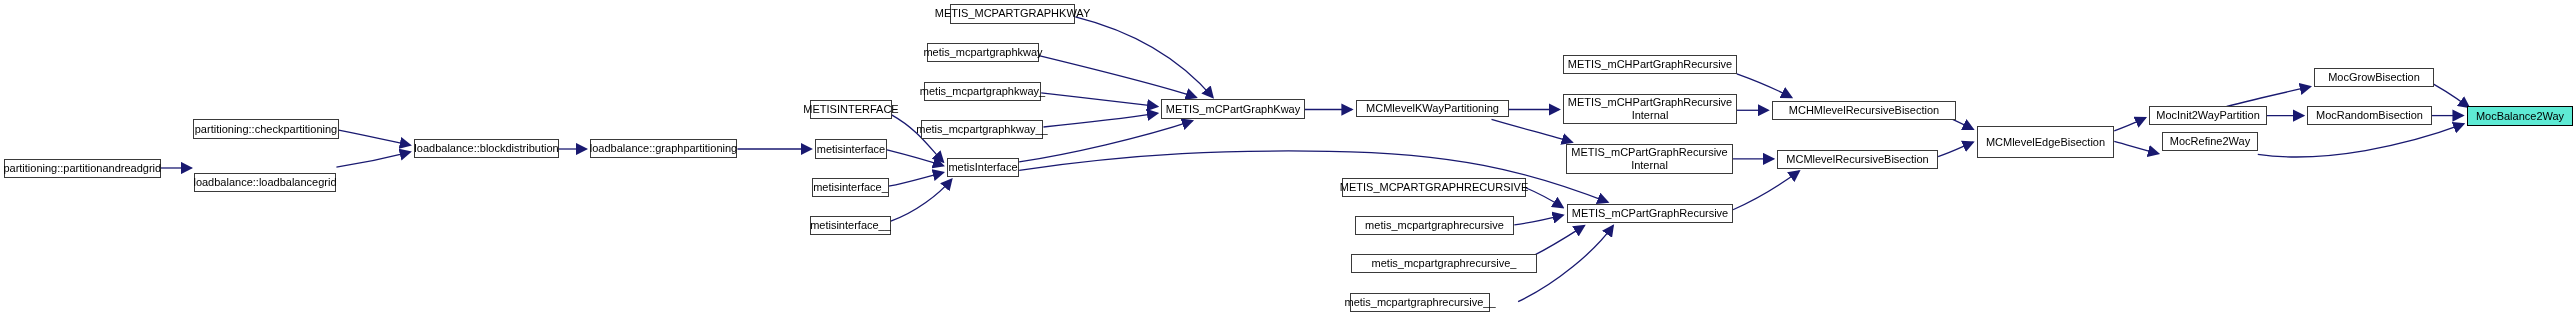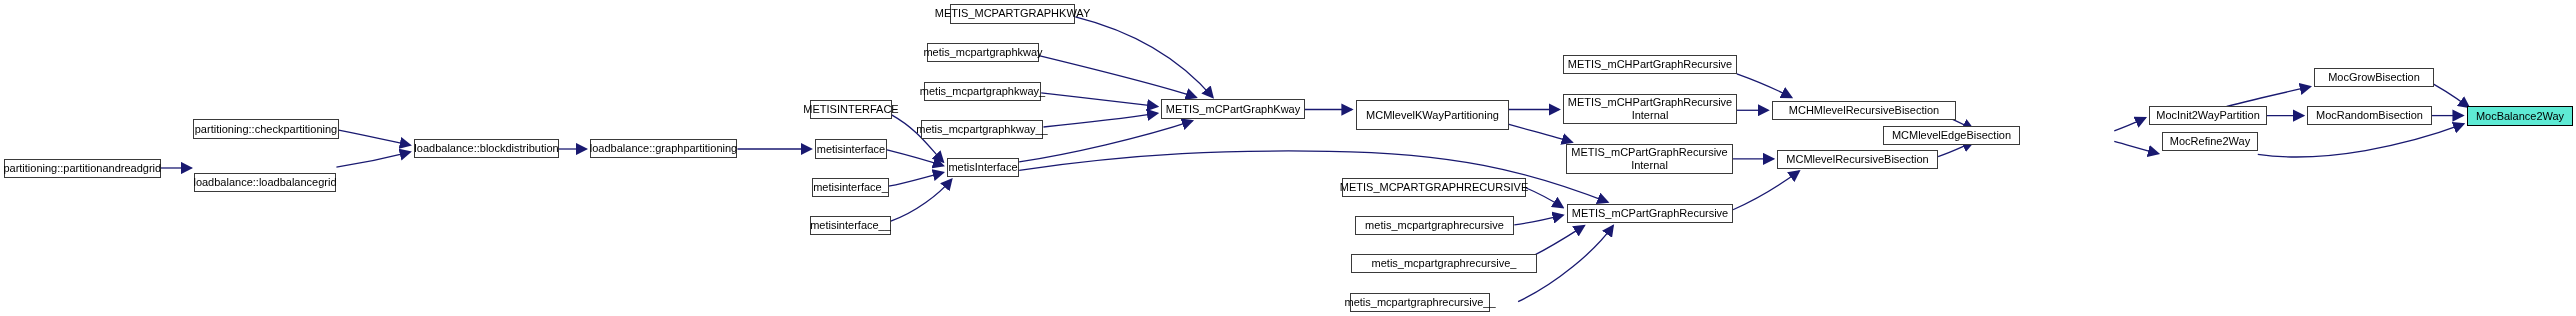--- a/index.html
+++ b/index.html
@@ -91,34 +91,34 @@
   <div class="node" style="left:810px;top:100px;width:82px;height:19px">METISINTERFACE</div>
   <div class="node" style="left:815px;top:139px;width:72px;height:20px">metisinterface</div>
   <div class="node" style="left:812px;top:178px;width:77px;height:19px">metisinterface_</div>
   <div class="node" style="left:810px;top:216px;width:81px;height:19px">metisinterface__</div>
   <div class="node" style="left:947px;top:158px;width:72px;height:19px">metisInterface</div>
   <div class="node" style="left:950px;top:3.8px;width:125px;height:20px">METIS_MCPARTGRAPHKWAY</div>
   <div class="node" style="left:927px;top:43px;width:112px;height:19px">metis_mcpartgraphkway</div>
   <div class="node" style="left:924px;top:82px;width:117px;height:19px">metis_mcpartgraphkway_</div>
   <div class="node" style="left:921px;top:120px;width:122px;height:19px">metis_mcpartgraphkway__</div>
   <div class="node" style="left:1161px;top:99px;width:144px;height:20px">METIS_mCPartGraphKway</div>
-  <div class="node" style="left:1356px;top:100px;width:153px;height:30px">MCMlevelKWayPartitioning</div>
+  <div class="node" style="left:1356px;top:100px;width:153px;height:17px">MCMlevelKWayPartitioning</div>
   <div class="node" style="left:1563px;top:55px;width:174px;height:19px">METIS_mCHPartGraphRecursive</div>
   <div class="node" style="left:1563px;top:94px;width:174px;height:30px">METIS_mCHPartGraphRecursive
 Internal</div>
   <div class="node" style="left:1566px;top:144px;width:167px;height:30px">METIS_mCPartGraphRecursive
 Internal</div>
   <div class="node" style="left:1342px;top:178px;width:184px;height:19px">METIS_MCPARTGRAPHRECURSIVE</div>
   <div class="node" style="left:1355px;top:216px;width:159px;height:19px">metis_mcpartgraphrecursive</div>
   <div class="node" style="left:1351px;top:254px;width:186px;height:19px">metis_mcpartgraphrecursive_</div>
   <div class="node" style="left:1350px;top:293px;width:140px;height:19px">metis_mcpartgraphrecursive__</div>
   <div class="node" style="left:1567px;top:204px;width:166px;height:19px">METIS_mCPartGraphRecursive</div>
   <div class="node" style="left:1772px;top:101px;width:184px;height:19px">MCHMlevelRecursiveBisection</div>
   <div class="node" style="left:1777px;top:150px;width:161px;height:19px">MCMlevelRecursiveBisection</div>
-  <div class="node" style="left:1883px;top:126px;width:137px;height:19px">MCMlevelEdgeBisection</div>
+  <div class="node" style="left:1977px;top:126px;width:137px;height:32px">MCMlevelEdgeBisection</div>
   <div class="node" style="left:2149px;top:106px;width:118px;height:19px">MocInit2WayPartition</div>
   <div class="node" style="left:2314px;top:68px;width:120px;height:19px">MocGrowBisection</div>
   <div class="node" style="left:2307px;top:106px;width:125px;height:19px">MocRandomBisection</div>
   <div class="node" style="left:2162px;top:132px;width:96px;height:19px">MocRefine2Way</div>
   <div class="node hl" style="left:2467px;top:106px;width:106px;height:20px">MocBalance2Way</div>
 
 </div>
 
 
 </body></html>

